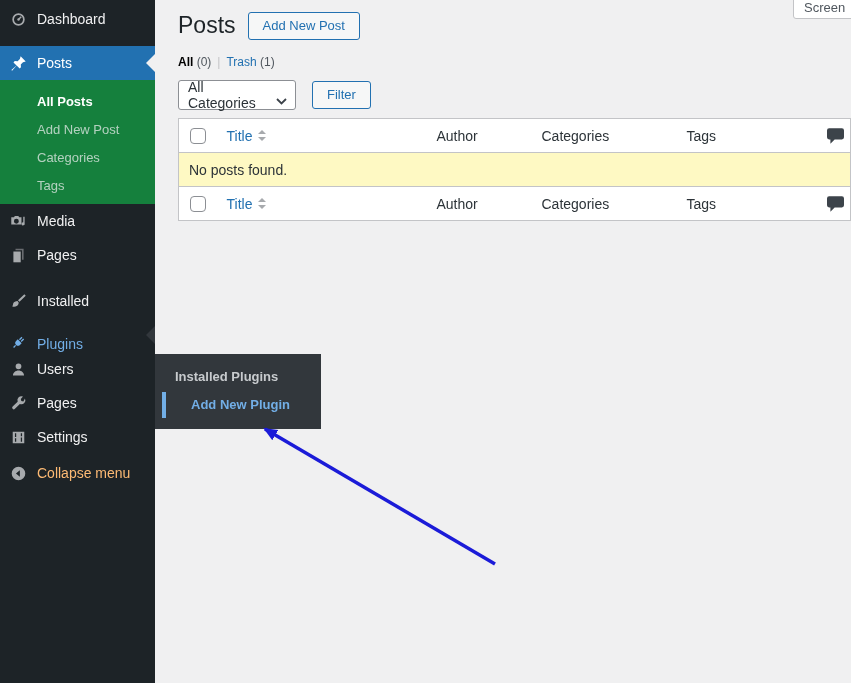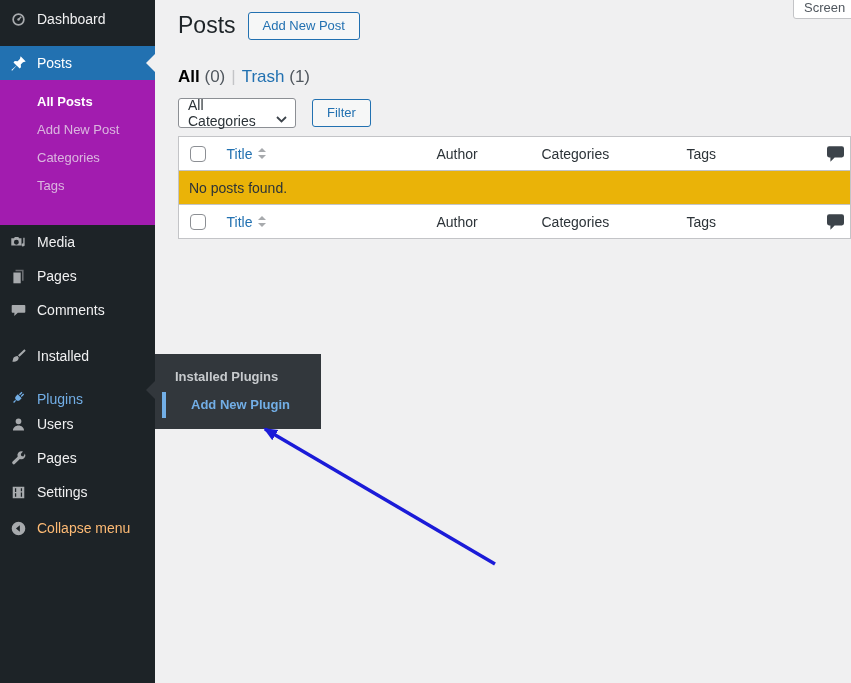--- a/index.html
+++ b/index.html
@@ -42,21 +42,21 @@
   .mi.focus { color:#72aee6;align-items:flex-end; }
   .mi.focus .ic { color:#72aee6; }
   .mi.focus::after {
     content:""; position:absolute; right:0; top:50%; margin-top:-9px;
     width:0; height:0; border:9px solid transparent; border-right-color:#32373c;
   }
   .mi.collapse { color:#fdba74; margin-top:2px; }
   .mi.collapse .ic { color:#a7aaad; }
   .sep { height:10px; }
   .sep2x { height:12px; }
-  .submenu { background:#a21caf; padding:8px 0 25px; }
+  .submenu { background:#15803d; padding:8px 0 4px; }
   .smi {
     height:28px; line-height:28px;
     padding-left:37px;
     color:rgba(240,240,241,.72);
     font-size:13px; cursor:pointer;
   }
   .smi.current { color:#fff; font-weight:bold; }
 
   
   .flyout {
@@ -97,21 +97,21 @@
   .titlerow { display:flex; align-items:center; gap:12px; height:32px; }
   h1.title { font-size:23px; font-weight:400; color:#1d2327; line-height:1.2; }
   .btn {
     display:inline-block;
     background:#f6f7f7; border:1px solid #2271b1; border-radius:3px;
     color:#2271b1; font-size:13px; line-height:1;
     padding:6px 14px 7px; cursor:pointer;
     font-family:"Liberation Sans", sans-serif;
     text-decoration:none; white-space:nowrap;
   }
-  .subsubsub { margin-top:25px; font-size:17px; }
+  .subsubsub { margin-top:13px; font-size:12px; }
   .subsubsub a { text-decoration:none; cursor:pointer; }
   .subsubsub .cur { color:#000; font-weight:bold; }
   .subsubsub .lnk { color:#2271b1; }
   .subsubsub .count { color:#50575e; }
   .subsubsub .pipe { color:#c3c4c7; margin:0 6px; }
 
   .tablenav { margin-top:11px; display:flex; align-items:center; }
   .selectwrap {
     position:relative; height:30px; width:118px;
     background:#fff; border:1px solid #8c8f94; border-radius:3px;
@@ -130,21 +130,21 @@
     background:#fff;
     border:1px solid #c3c4c7;
   }
   table.wp-list th, table.wp-list td {
     text-align:left; font-weight:400;
     padding:8px 10px; height:34px; vertical-align:middle;
     font-size:14px; color:#2c3338;
   }
   thead th { border-bottom:1px solid #c3c4c7; }
   tfoot th { border-top:1px solid #c3c4c7; }
-  td.no-items { background:#eab308; font-size:13px; color:#3c434a; padding-left:10px; }
+  td.no-items { background:#fef9c3; font-size:13px; color:#3c434a; padding-left:10px; }
   .cb-cell { padding-left:11px !important; }
   input.cb {
     appearance:none; -webkit-appearance:none;
     width:16px; height:16px; margin:0;
     border:1px solid #8c8f94; border-radius:4px; background:#fff;
     cursor:pointer; display:block;
   }
   .title-link { color:#2271b1; cursor:pointer; display:inline-flex; align-items:center; gap:6px; text-decoration:none; }
   .sorting { display:inline-flex; flex-direction:column; align-items:center; }
   .tri { width:0; height:0; border-left:4px solid transparent; border-right:4px solid transparent; }
@@ -199,28 +199,20 @@
   <div class="mi">
     <span class="ic">
       <svg viewBox="0 0 20 20" fill="currentColor">
           <path d="M6.5 2H16v13h-1.9V3.9H6.5z" opacity=".55"></path>
           <path d="M4 5.3h8.6V18H4z"></path>
         </svg>
     </span>
     <span class="lbl">Pages</span>
   </div>
 
-  <div class="mi">
-    <span class="ic">
-      <svg viewBox="0 0 20 20" fill="currentColor">
-          <path d="M3 3.5h14c.6 0 1 .4 1 1v7.2c0 .6-.4 1-1 1H9.2L5 16.5l.2-3.8H3c-.6 0-1-.4-1-1V4.5c0-.6.4-1 1-1z"></path>
-        </svg>
-    </span>
-    <span class="lbl">Comments</span>
-  </div>
 
   <div class="sep2x"></div>
 
   <div class="mi">
     <span class="ic">
       <svg viewBox="0 0 20 20" fill="currentColor">
           <path d="M18.5 3.1L16.9 1.5l-7.5 6.9 1.8 1.8zM8.9 9.4c-2.6.2-4.2 1-4.9 2.5-.6 1.2-.3 2.6-1.3 3.9 1.7.5 3.8.4 5.2-.4 1.4-.8 2.1-2.2 2.4-4z"></path>
         </svg>
     </span>
     <span class="lbl">Installed</span>

